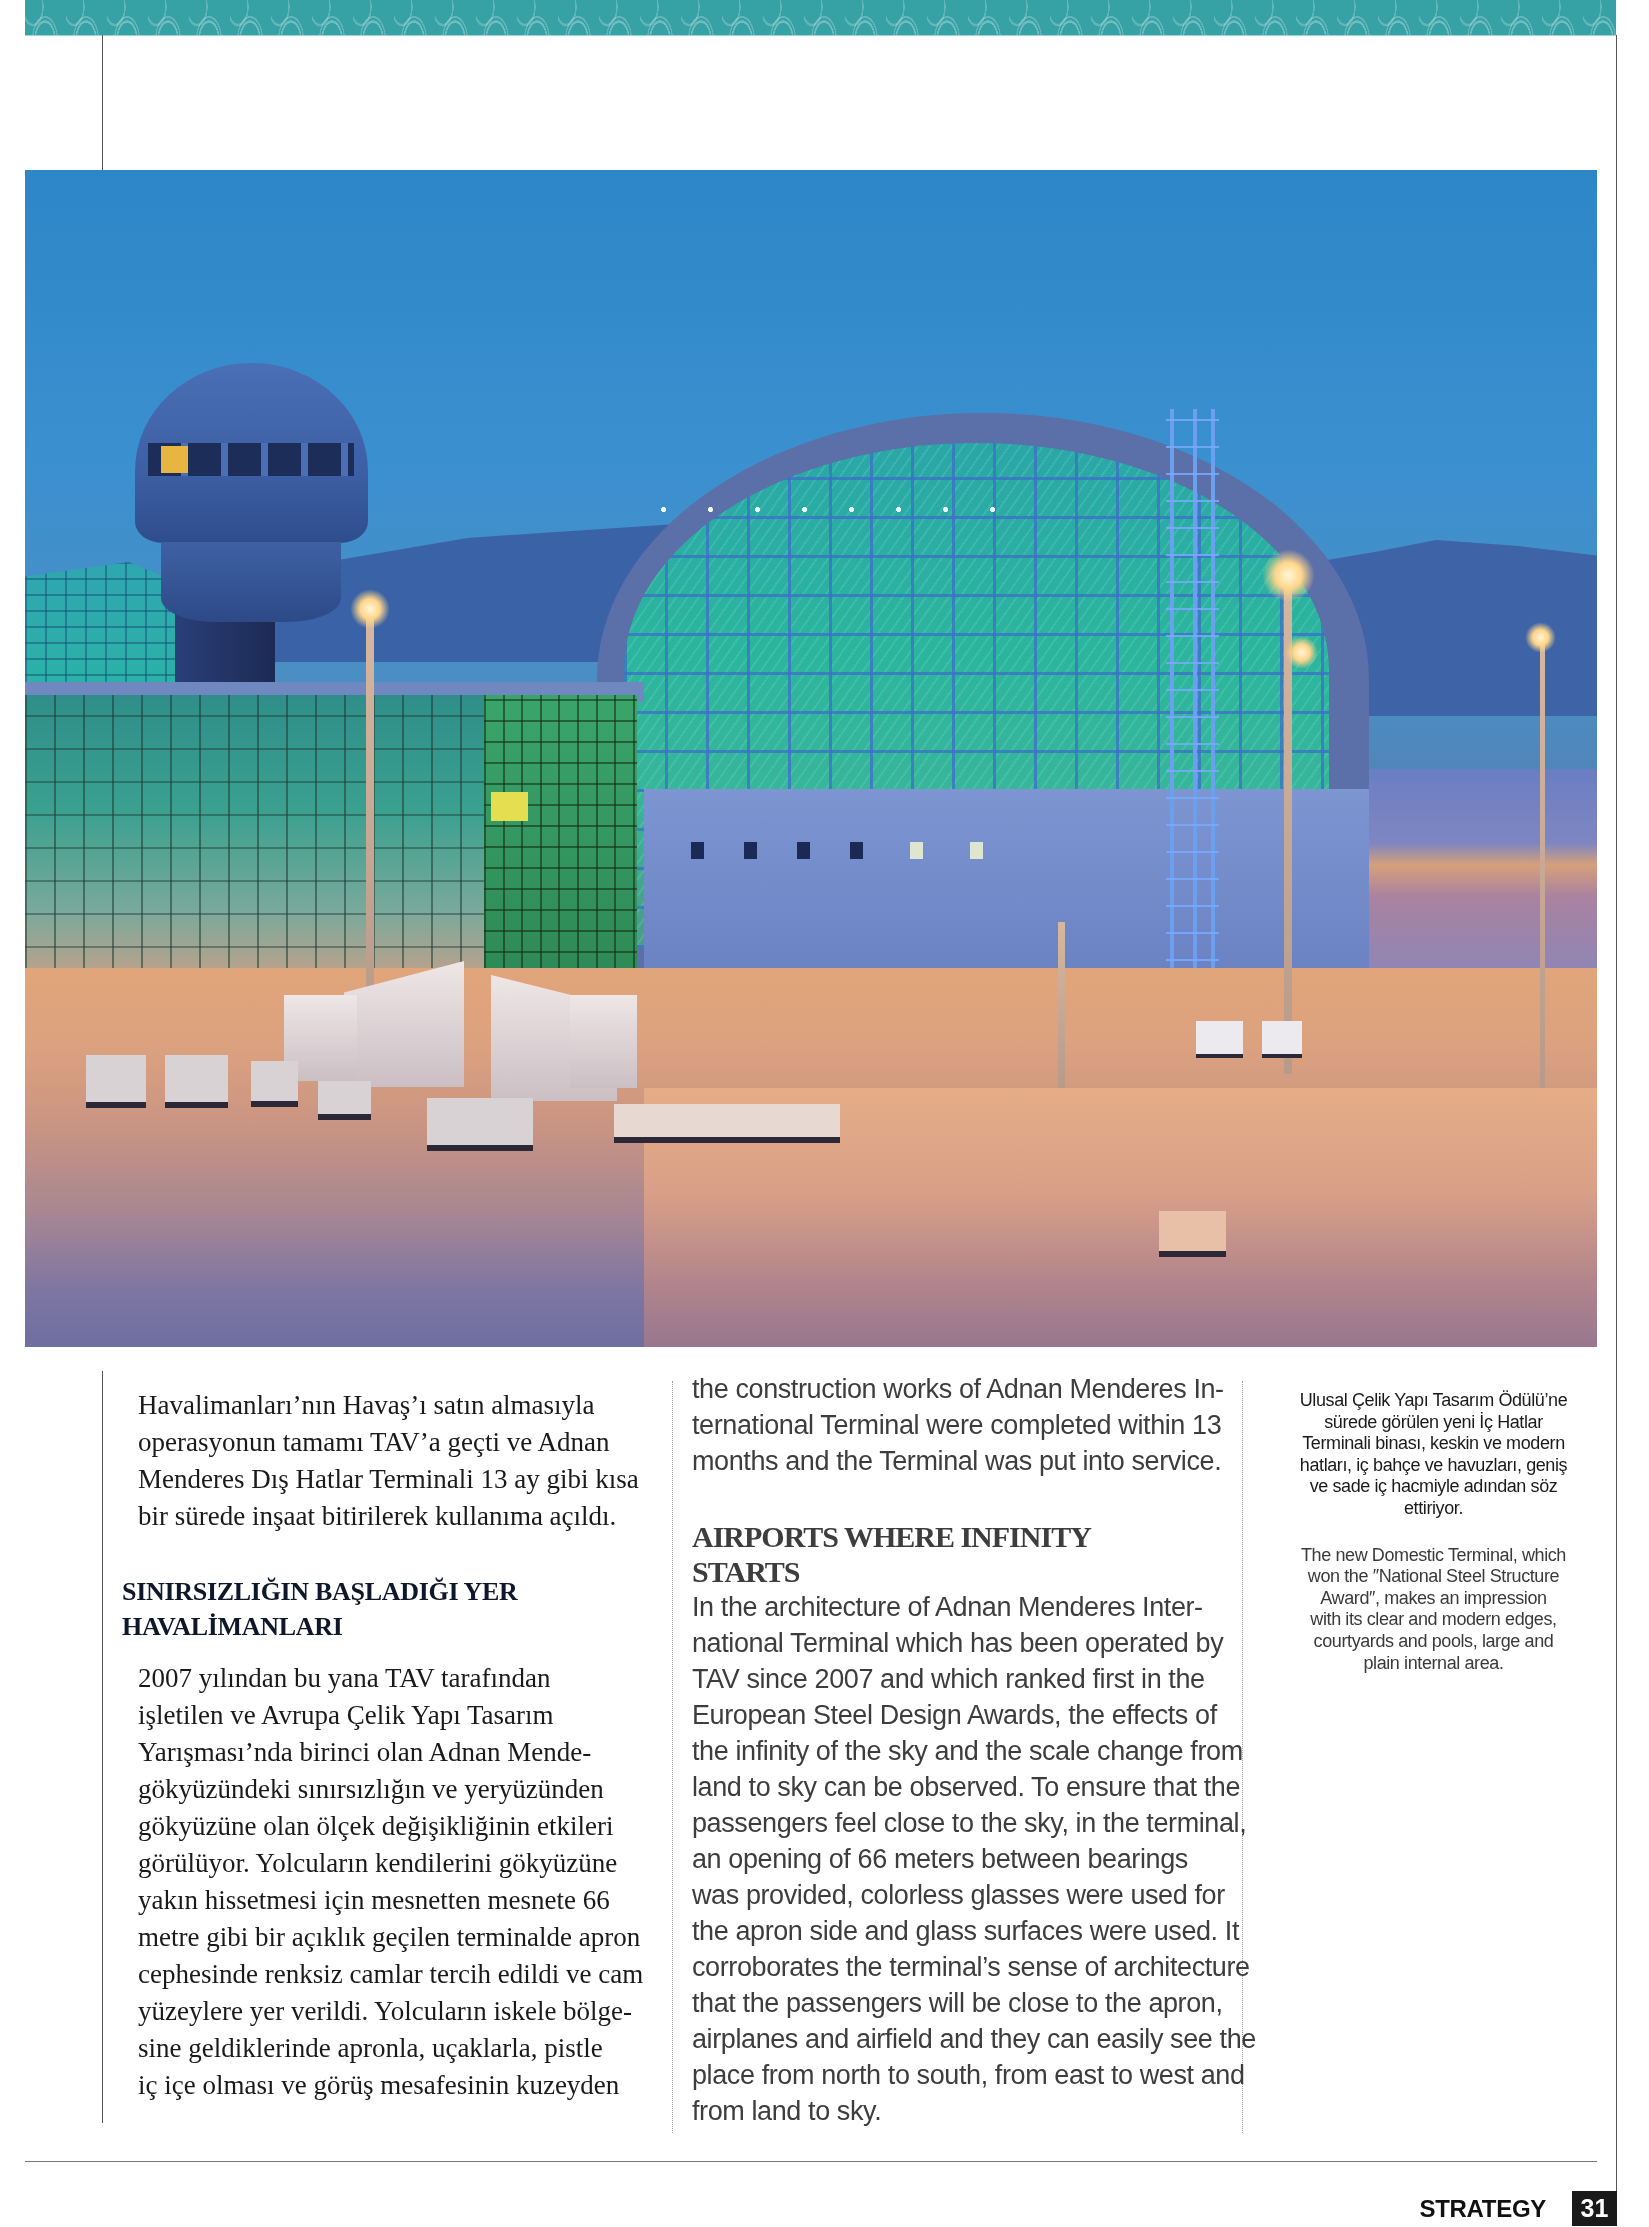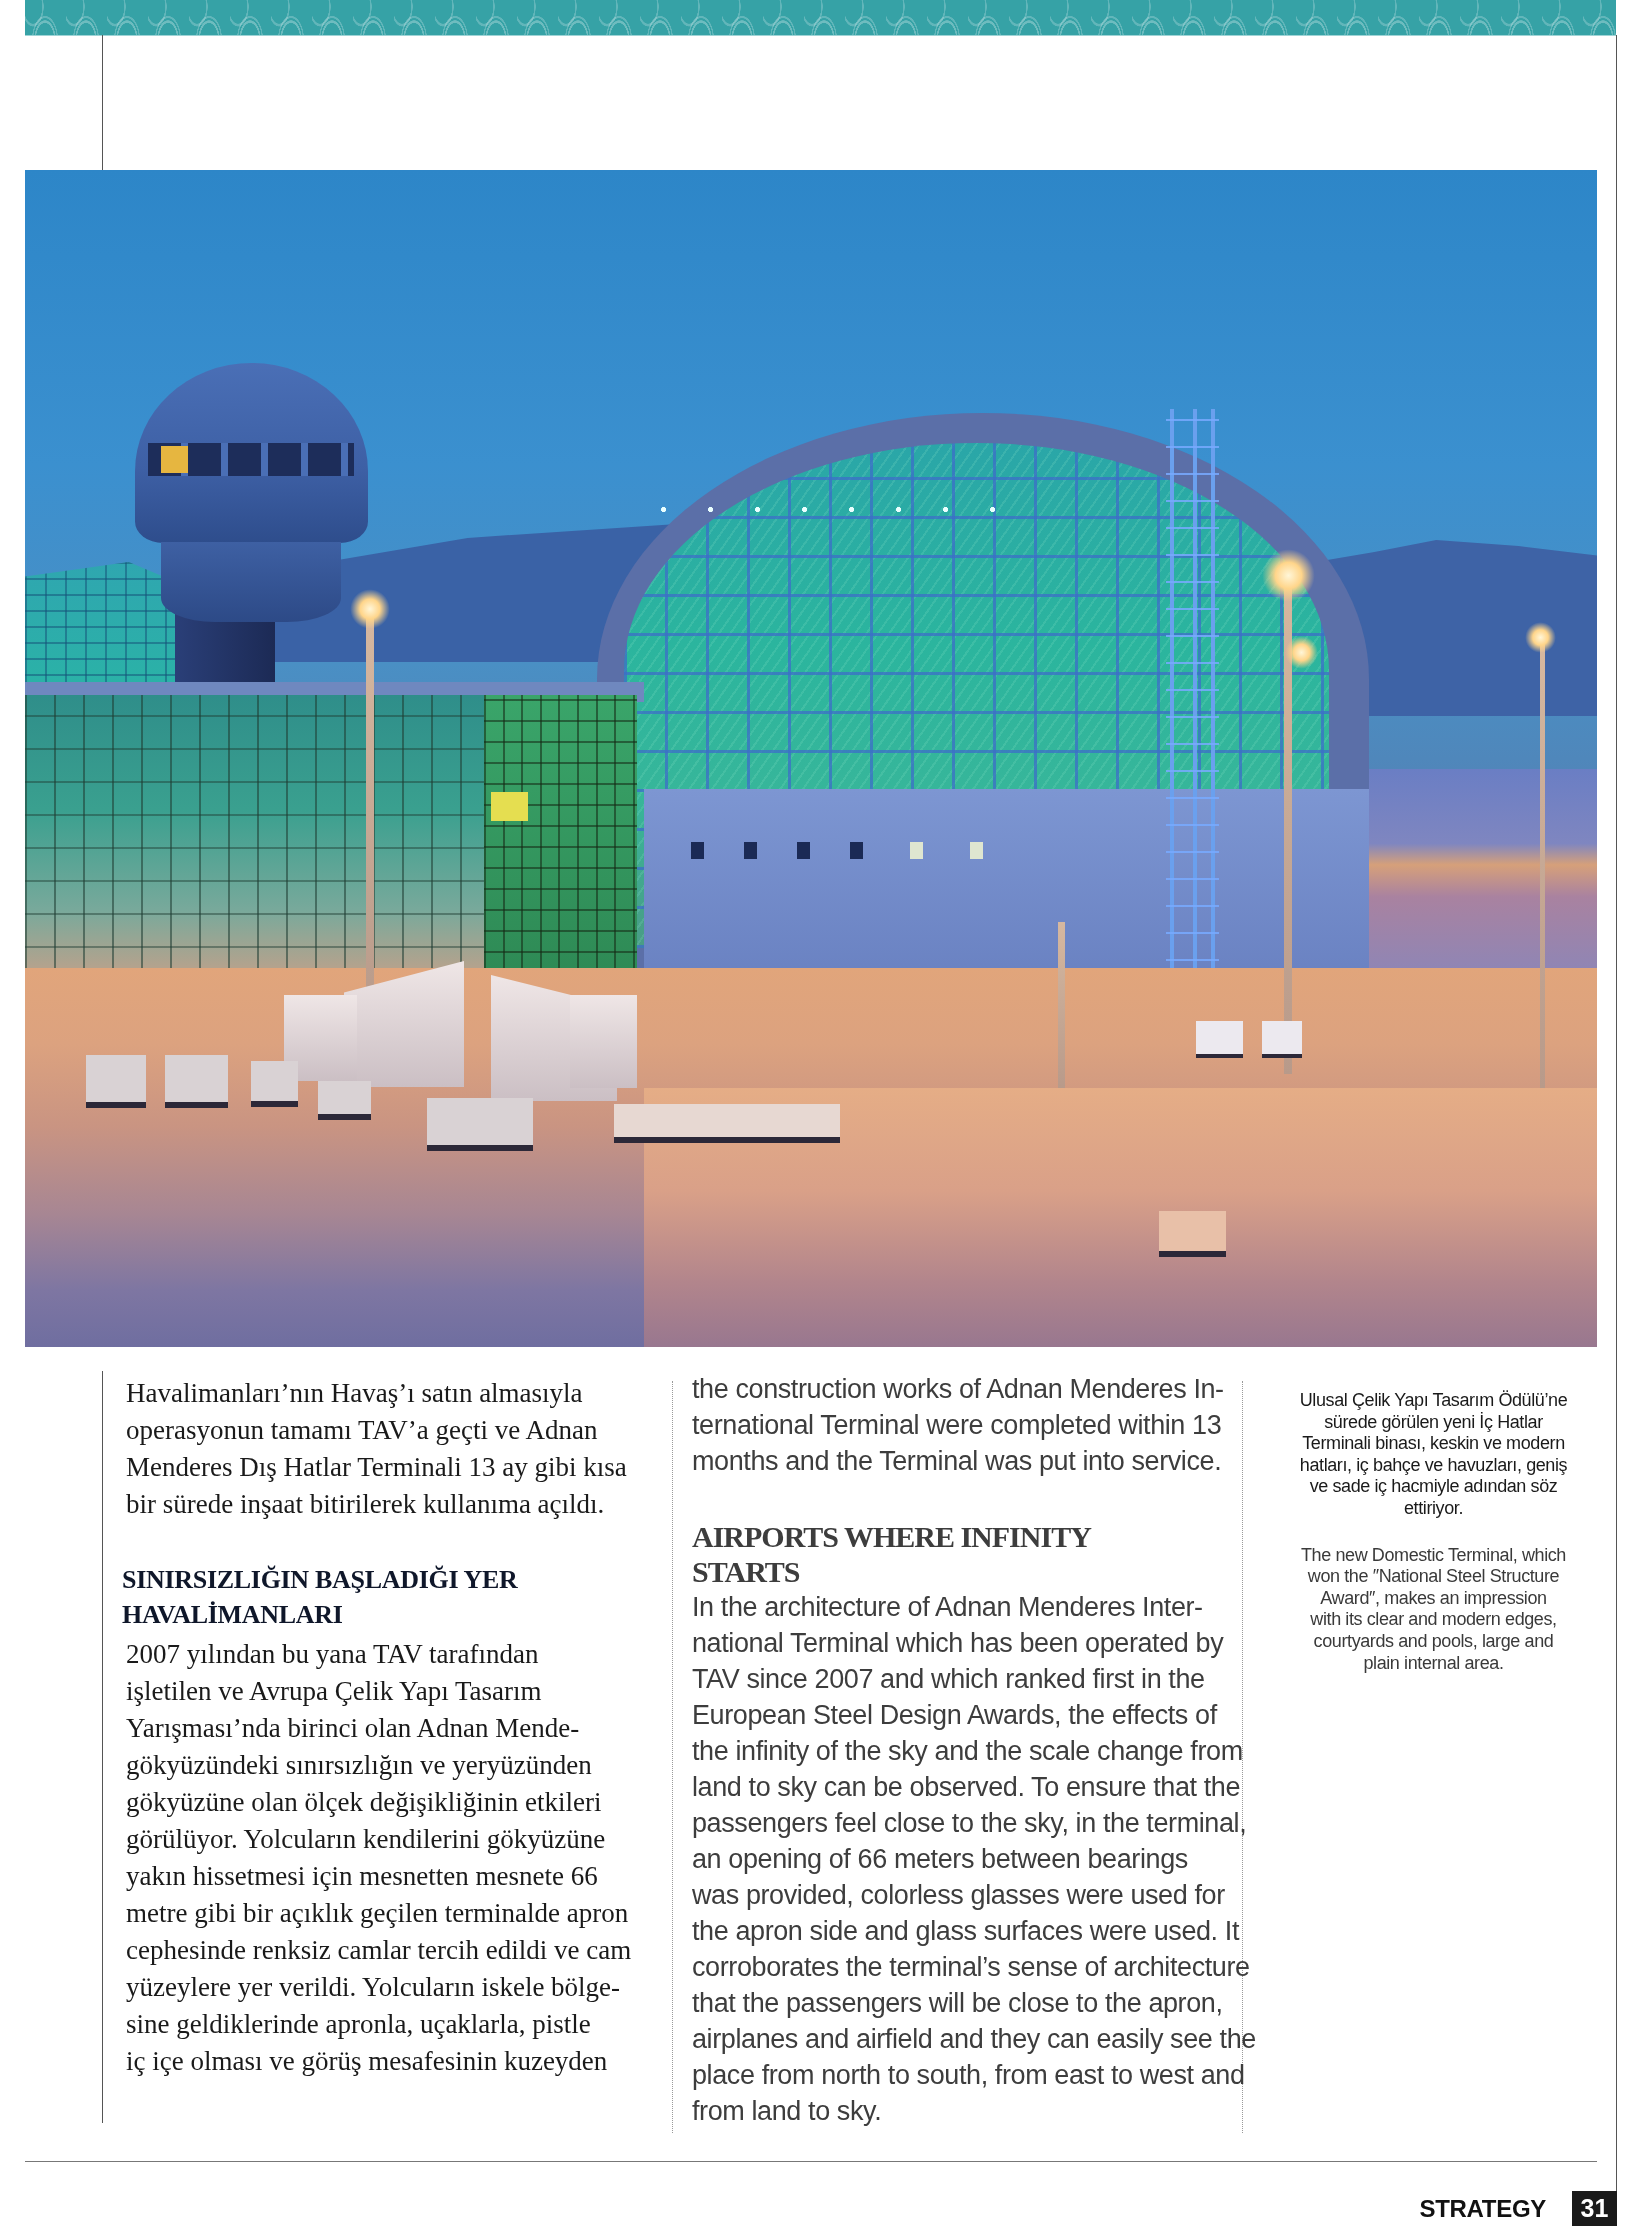--- a/index.html
+++ b/index.html
@@ -154,21 +154,21 @@
   .col-left { left: 122px; top: 1371px; width: 532px; }
   .col-mid { left: 692px; top: 1371px; width: 532px; }
   .col-cap { left: 1264px; top: 1390px; width: 339px; text-align: center; }
 
   .vline-left-col { position: absolute; left: 102px; top: 1371px; width: 1.3px; height: 752px; background: #555; }
   .dotted-1 { position: absolute; left: 672px; top: 1381px; width: 0; height: 752px; border-left: 1.3px dotted #9a9a9a; }
   .dotted-2 { position: absolute; left: 1242px; top: 1381px; width: 0; height: 752px; border-left: 1.3px dotted #9a9a9a; }
 
   .body-tr {
     font-family: "Liberation Serif", "DejaVu Serif", serif;
-    font-size: 27px; line-height: 37px; color: #1a1a1a; margin: 4px;
+    font-size: 27px; line-height: 37px; color: #1a1a1a; margin: 16px;
   }
   .body-en {
     font-family: Liberation Sans, sans-serif;
     font-size: 27px; line-height: 36px; color: #3d3d3d; margin: 0;
     letter-spacing: -0.4px;
   }
   .head-tr {
     font-family: Liberation Serif, serif;
     font-size: 26px; line-height: 35px; font-weight: bold; color: #0f172a;
     margin: 39px 0 0 0; letter-spacing: -0.3px;

